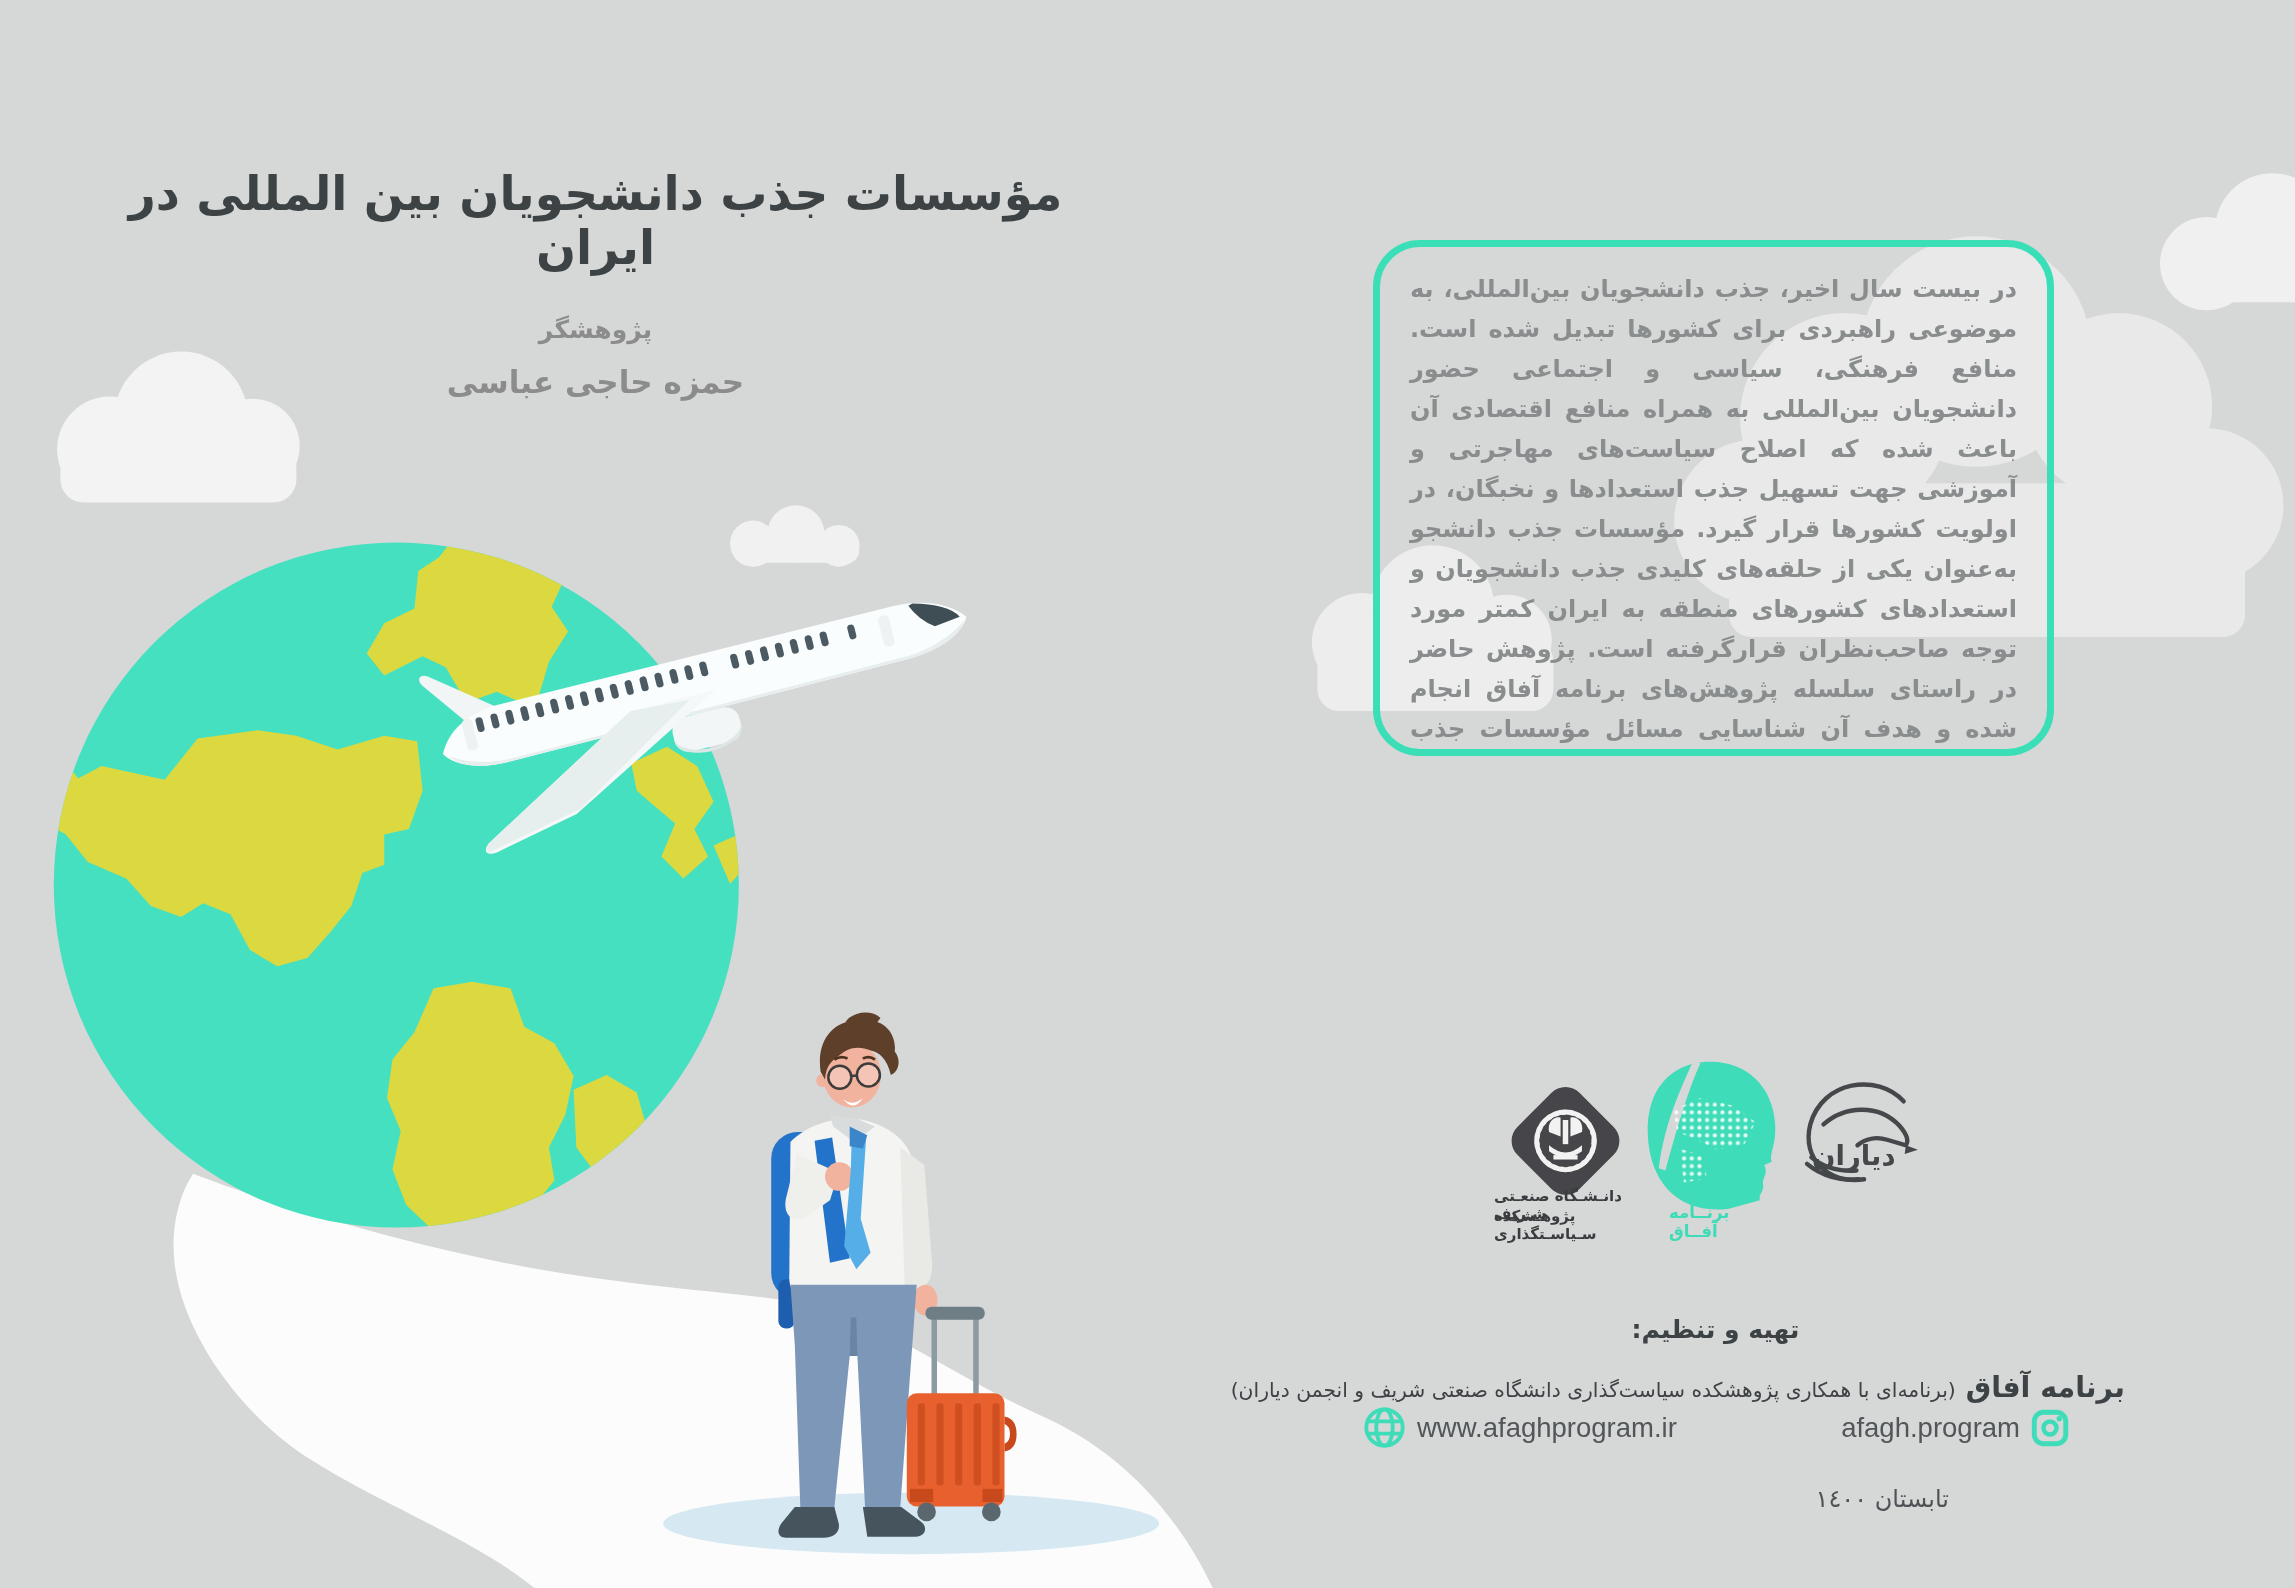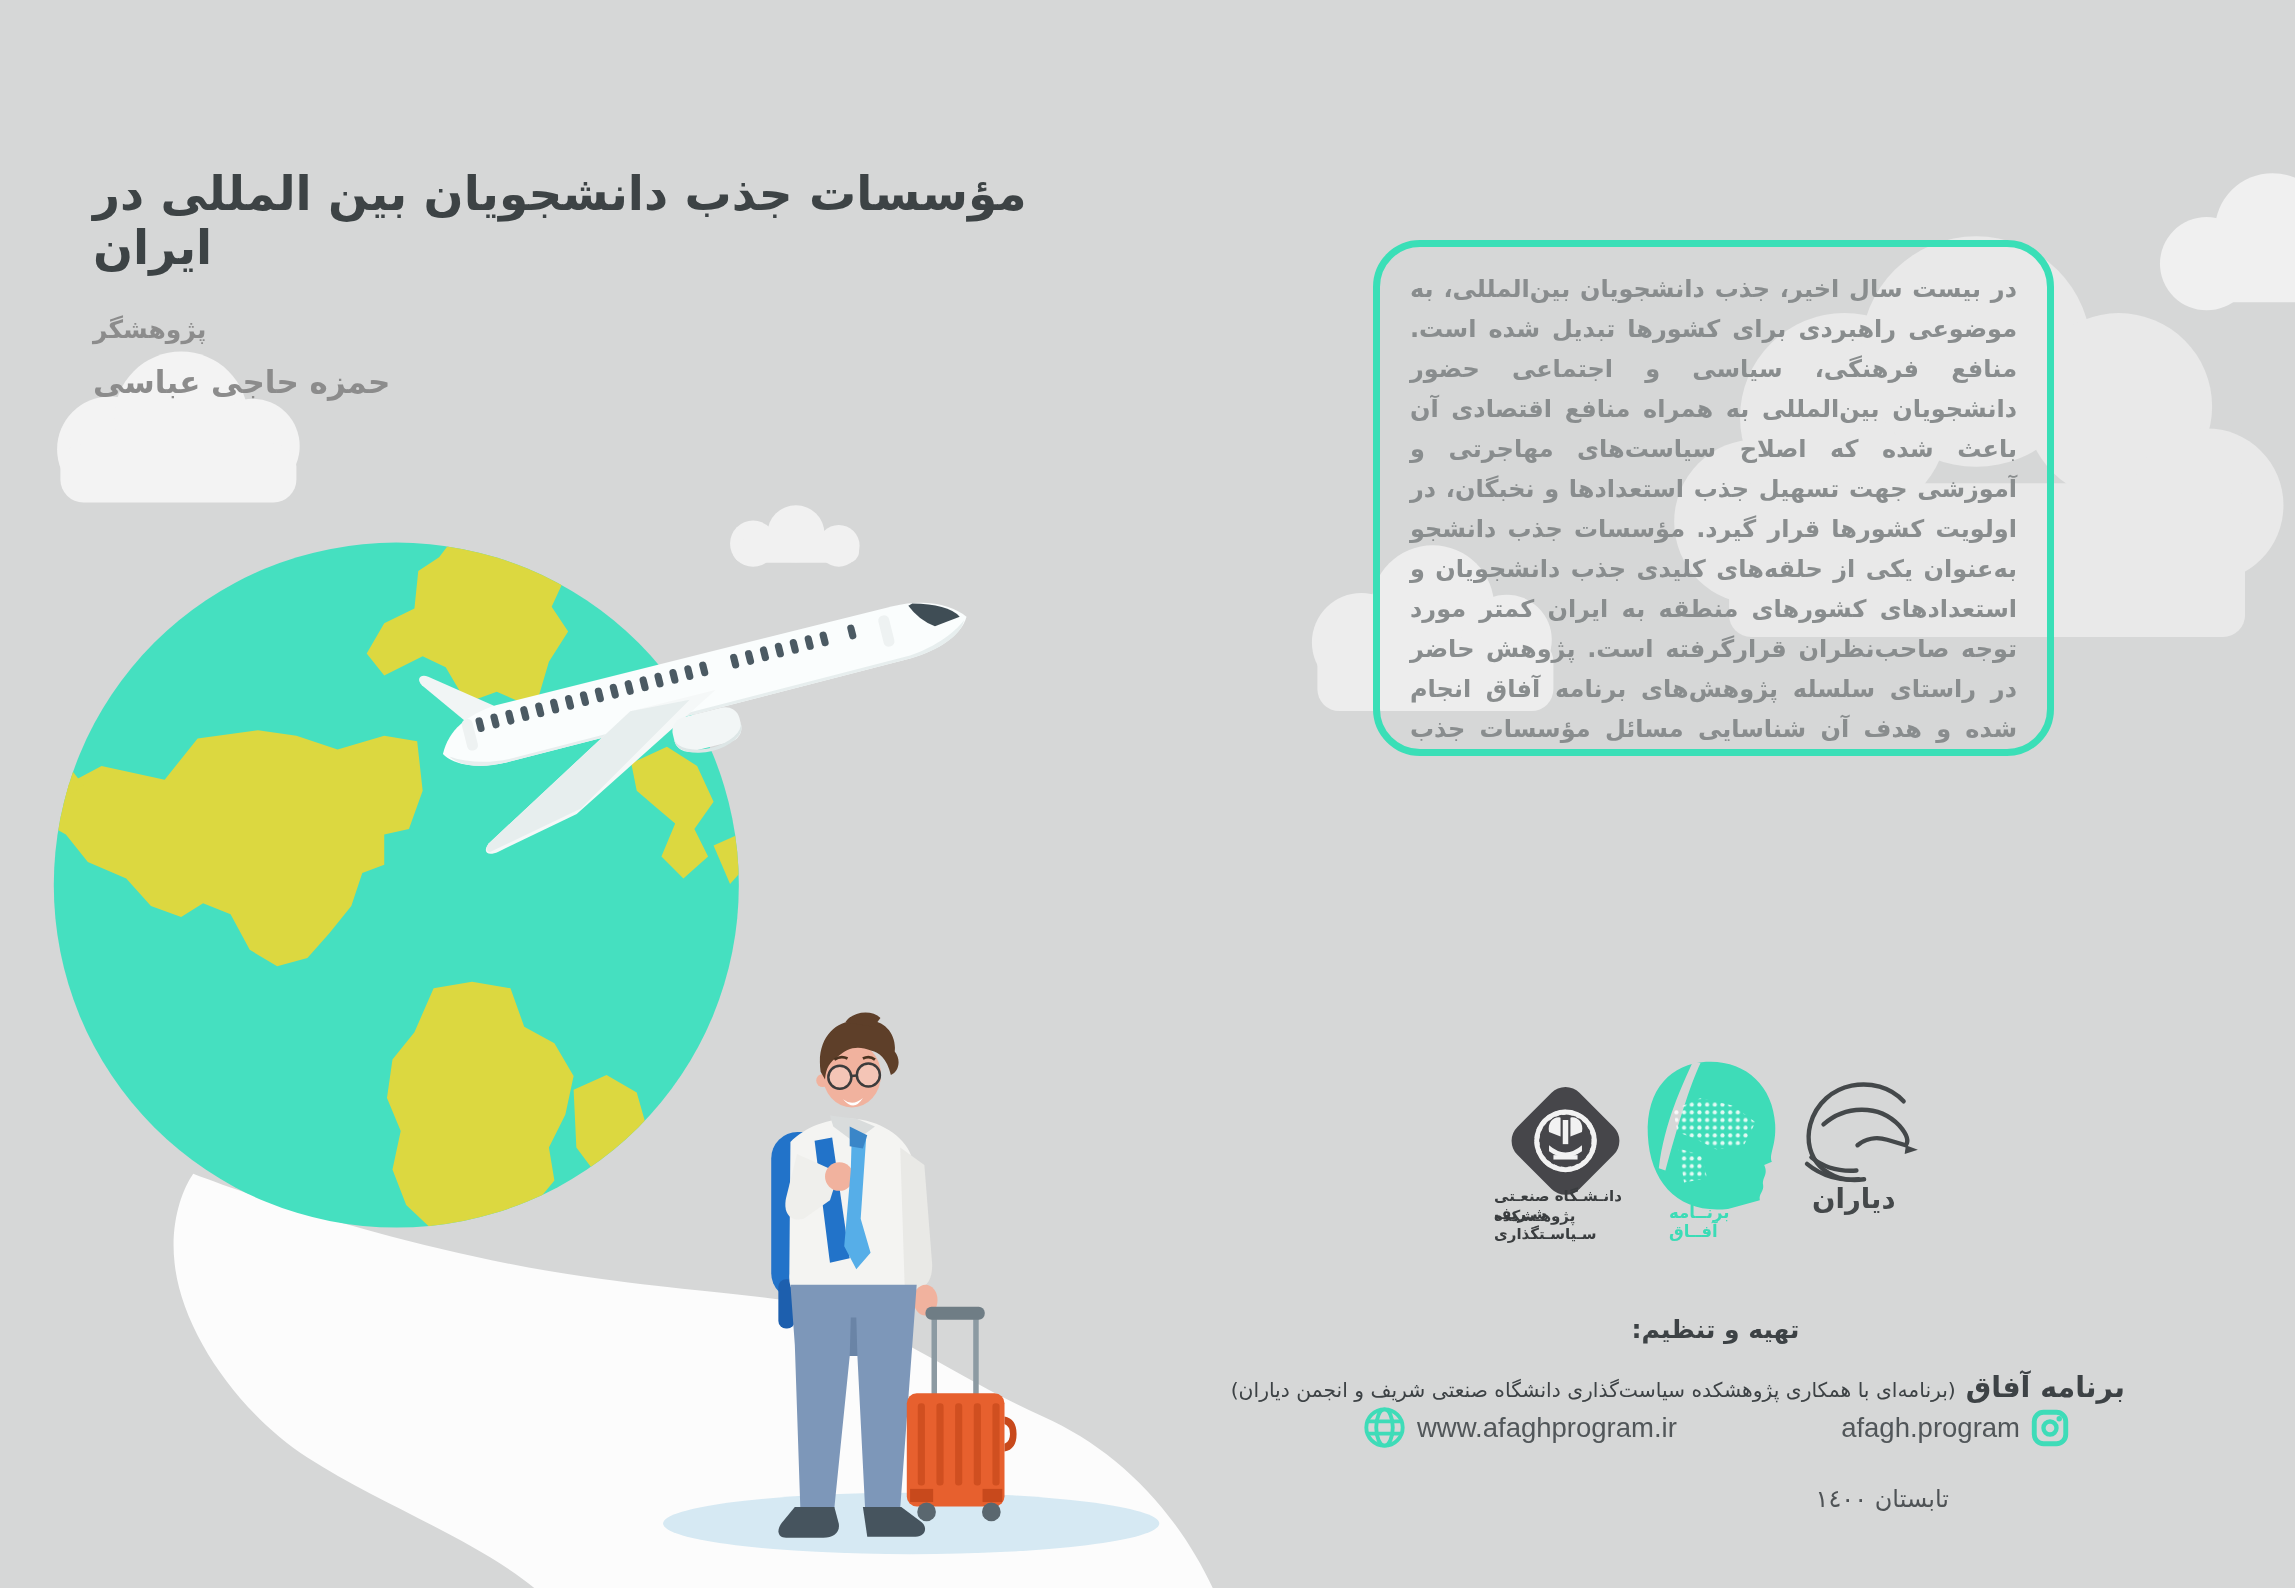--- a/index.html
+++ b/index.html
@@ -1,36 +1,36 @@
 <!DOCTYPE html>
 <html style="font-size:8.8px"><head>
 <meta charset="utf-8">
 <style>
   html,body{margin:0;padding:0;background:#b0b0b0;}
   #canvas{position:relative;width:2295px;height:1589px;background:#d6d7d7;overflow:hidden;
           font-family:"DejaVu Sans",sans-serif;}
   .abs{position:absolute;}
   .fa{direction:rtl;}
   
-  #title-block{left:93px;top:0;width:1005px;text-align:left;}
+  #title-block{left:93px;top:0;width:1005px;text-align:center;}
   .doc-title{margin-top:167px;font-size:47px;font-weight:700;color:#3d4345;line-height:1.15;}
   .doc-subtitle{margin-top:28.5px;font-size:31px;font-weight:700;color:#3d4345;}
   .researcher-label{margin-top:40px;font-size:25px;font-weight:700;color:#8c8c8c;}
   .researcher-name{margin-top:20px;font-size:31px;font-weight:700;color:#8c8c8c;}
   
   #abstract-box{left:1373px;top:240px;width:681px;height:516px;border:7.1px solid #3adfb7;
                 border-radius:47px;box-sizing:border-box;overflow:hidden;}
   #abstract-text{margin:22px 30px;font-size:24px;line-height:40px;font-weight:700;color:#898d8e;
                  text-align:justify;text-align-last:justify;direction:rtl;}
   
   .logo-caption{position:absolute;text-align:left;font-weight:700;color:#3a3d3f;}
   #sharif-cap1{left:1494px;top:1187px;width:143px;font-size:15px;}
   #sharif-cap2{left:1494px;top:1207px;width:143px;font-size:15px;}
   #afagh-cap{left:1669px;top:1203px;width:88px;font-size:16.5px;color:#3bdcb6;}
-  #diaran-cap{left:1812px;top:1182px;width:93px;font-size:27.5px;color:#44484a;}
+  #diaran-cap{left:1812px;top:1139px;width:93px;font-size:27.5px;color:#44484a;}
   
   #prep-heading{left:1482px;top:1315px;width:467px;text-align:center;
                 font-size:25px;font-weight:700;color:#3d4245;}
   #program-line{left:1279px;top:1371px;width:846px;text-align:center;color:#3d4245;white-space:nowrap;}
   #program-line .prog-name{font-size:28.5px;font-weight:700;}
   #program-line .prog-desc{font-size:20.3px;font-weight:400;}
   #contact-row{left:1363px;top:1403px;width:706px;height:49px;display:flex;
                justify-content:space-between;align-items:center;}
   .contact-item{display:flex;align-items:center;gap:11px;
                 font-family:"Liberation Sans",sans-serif;font-size:27.5px;color:#515659;}

